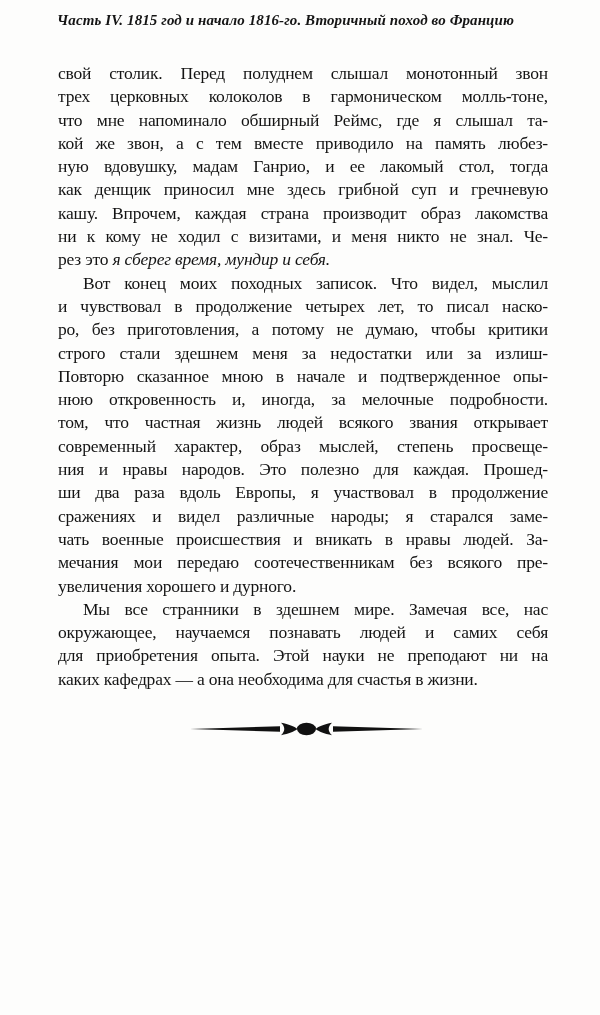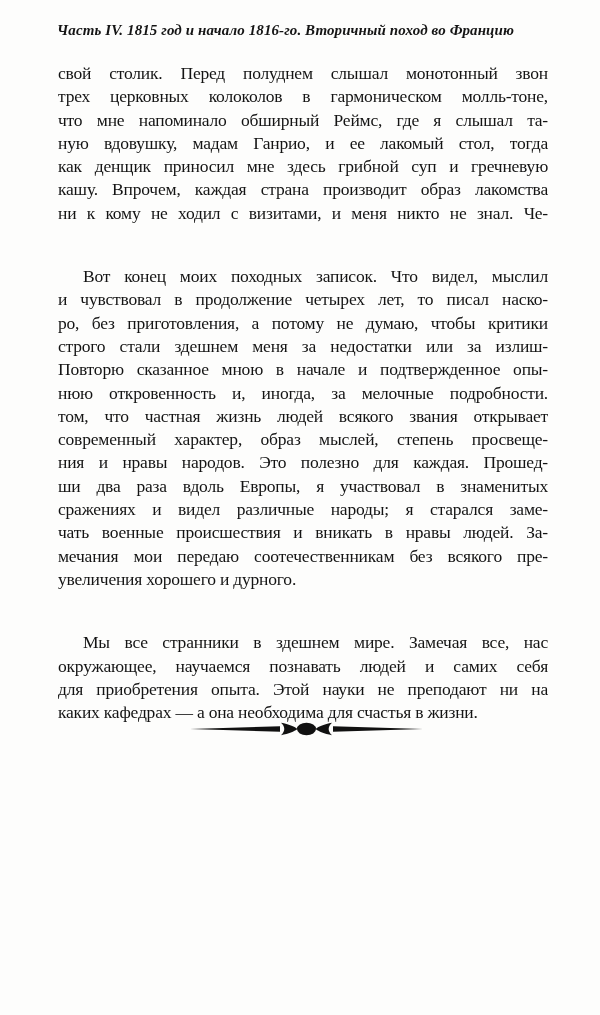--- a/index.html
+++ b/index.html
@@ -15,21 +15,21 @@
   }
   .page {
     position: relative;
     width: 600px;
     height: 1015px;
     background: #fdfdfc;
   }
   .running-header {
     position: absolute;
     left: 57px;
-    top: 22px;
+    top: 12px;
     width: 490px;
     font-style: italic;
     font-weight: 600;
     font-size: 15px;
     letter-spacing: 0.1px;
     color: #151515;
     white-space: nowrap;
   }
   .text-block {
     position: absolute;
@@ -46,21 +46,20 @@
     white-space: nowrap;
     overflow: visible;
   }
   .line.just {
     white-space: normal;
     text-align: justify;
     text-align-last: justify;
   }
   .line.indent {
     text-indent: 25px;
-    margin-top: 40px;
   }
   .seg-italic {
     font-style: italic;
   }
   .divider {
     position: absolute;
     left: 188px;
     top: 716px;
     width: 237px;
     height: 26px;
@@ -75,34 +74,36 @@
 <body>
 
 <div class="page">
 
   <div class="running-header">Часть IV. 1815 год и начало 1816-го. Вторичный поход во Францию</div>
 
   <div class="text-block" id="text-block">
       <div class="line just">свой столик. Перед полуднем слышал монотонный звон</div>
       <div class="line just">трех церковных колоколов в гармоническом молль-тоне,</div>
       <div class="line just">что мне напоминало обширный Реймс, где я слышал та-</div>
+      <div class="line just">кой же звон, а с тем вместе приводило на память любез-</div>
       <div class="line just">ную вдовушку, мадам Ганрио, и ее лакомый стол, тогда</div>
       <div class="line just">как денщик приносил мне здесь грибной суп и гречневую</div>
       <div class="line just">кашу. Впрочем, каждая страна производит образ лакомства</div>
       <div class="line just">ни к кому не ходил с визитами, и меня никто не знал. Че-</div>
+      <div class="line"><span>рез это </span><span class="seg-italic">я сберег время, мундир и себя.</span></div>
       <div class="line just indent">Вот конец моих походных записок. Что видел, мыслил</div>
       <div class="line just">и чувствовал в продолжение четырех лет, то писал наско-</div>
       <div class="line just">ро, без приготовления, а потому не думаю, чтобы критики</div>
       <div class="line just">строго стали здешнем меня за недостатки или за излиш-</div>
       <div class="line just">Повторю сказанное мною в начале и подтвержденное опы-</div>
       <div class="line just">нюю откровенность и, иногда, за мелочные подробности.</div>
       <div class="line just">том, что частная жизнь людей всякого звания открывает</div>
       <div class="line just">современный характер, образ мыслей, степень просвеще-</div>
       <div class="line just">ния и нравы народов. Это полезно для каждая. Прошед-</div>
-      <div class="line just">ши два раза вдоль Европы, я участвовал в знаменитых</div>
+      <div class="line just">ши два раза вдоль Европы, я участвовал в продолжение</div>
       <div class="line just">сражениях и видел различные народы; я старался заме-</div>
       <div class="line just">чать военные происшествия и вникать в нравы людей. За-</div>
       <div class="line just">мечания мои передаю соотечественникам без всякого пре-</div>
       <div class="line">увеличения хорошего и дурного.</div>
       <div class="line just indent">Мы все странники в здешнем мире. Замечая все, нас</div>
       <div class="line just">окружающее, научаемся познавать людей и самих себя</div>
       <div class="line just">для приобретения опыта. Этой науки не преподают ни на</div>
       <div class="line">каких кафедрах — а она необходима для счастья в жизни.</div>
     </div>
 

